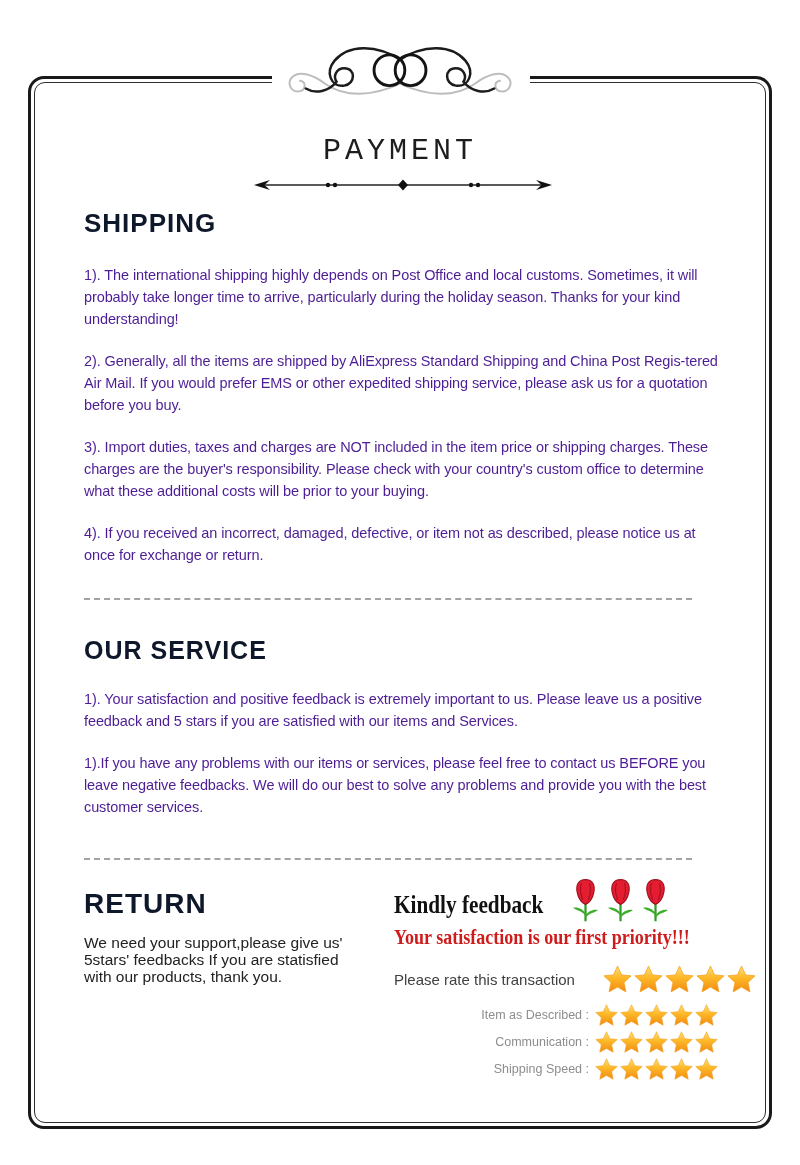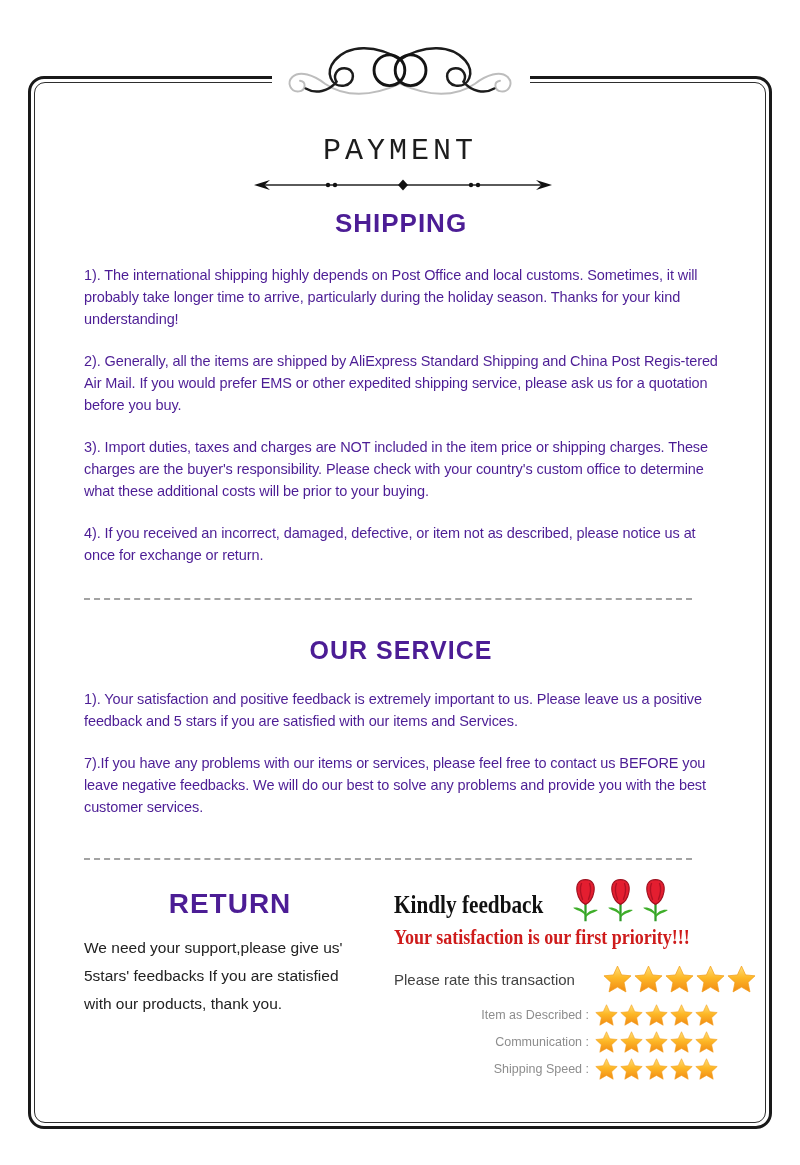--- a/index.html
+++ b/index.html
@@ -15,32 +15,32 @@
   .border-gap{position:absolute;left:272px;top:64px;width:258px;height:28px;background:#fff;}
   .ornament{position:absolute;left:275px;top:40px;width:250px;height:72px;}
 
   
   .payment-title{position:absolute;top:134px;left:0;width:100%;text-align:center;
     font-family:Liberation Mono, monospace;font-size:30px;letter-spacing:4px;color:#1d1d1d;}
   .payment-divider{position:absolute;top:177px;left:253px;}
 
   
   .content{position:absolute;left:84px;top:208px;width:634px;}
-  .h-section{font-weight:700;color:#4c1d95;margin:0;letter-spacing:1px;text-align:center;}
+  .h-section{font-weight:700;color:#0f172a;margin:0;letter-spacing:1px;}
   .h-shipping{font-size:26px;line-height:30px;margin-bottom:26px;}
   .h-service{font-size:25px;line-height:28px;margin-bottom:24px;}
   .h-return{font-size:28px;line-height:28px;}
   .para{font-size:14.5px;line-height:22px;letter-spacing:-0.1px;margin:0 0 20px 0;color:#4c1d95;}
   .dashed{height:0;border-top:2px dashed #a3a3a3;margin:32px 0 36px 0;width:608px;}
   .dashed-2{margin:40px 0 26px 0;}
 
   
   .bottom-row{display:flex;justify-content:space-between;align-items:flex-start;}
   .return-block{width:292px;padding-top:4px;}
-  .return-text{font-size:15.5px;line-height:28px;margin-top:16px;color:#222;width:272px;}
+  .return-text{font-size:15.5px;line-height:17px;margin-top:16px;color:#222;width:272px;}
 
   .feedback-block{width:324px;}
   .fb-title-row{display:flex;align-items:center;height:38px;}
   .fb-title{font-family:"Liberation Serif",serif;font-weight:700;font-size:25px;color:#111;
             transform:scaleX(0.85);transform-origin:left top;white-space:nowrap;}
   .roses{display:flex;gap:8px;margin-left:2px;margin-top:-8px;position:relative;z-index:2;}
   .fb-slogan{font-family:"Liberation Serif",serif;font-weight:700;font-size:20px;color:#ce1b1b;
              transform:scaleX(0.9);transform-origin:left top;white-space:nowrap;margin-top:2px;}
   .rate-row{display:flex;align-items:center;gap:28px;margin-top:16px;}
   .rate-label{font-size:15px;color:#414141;white-space:nowrap;}
@@ -96,21 +96,21 @@
   <h2 class="h-section h-shipping">SHIPPING</h2>
   <p class="para">1). The international shipping highly depends on Post Office and local customs. Sometimes, it will probably take longer time to arrive, particularly during the holiday season. Thanks for your kind understanding!</p>
   <p class="para">2). Generally, all the items are shipped by AliExpress Standard Shipping and China Post Regis-tered Air Mail. If you would prefer EMS or other expedited shipping service, please ask us for a quotation before you buy.</p>
   <p class="para">3). Import duties, taxes and charges are NOT included in the item price or shipping charges. These charges are the buyer's responsibility. Please check with your country's custom office to determine what these additional costs will be prior to your buying.</p>
   <p class="para">4). If you received an incorrect, damaged, defective, or item not as described, please notice us at once for exchange or return.</p>
 
   <div class="dashed"></div>
 
   <h2 class="h-section h-service">OUR SERVICE</h2>
   <p class="para">1). Your satisfaction and positive feedback is extremely important to us. Please leave us a positive feedback and 5 stars if you are satisfied with our items and Services.</p>
-  <p class="para">7).If you have any problems with our items or services, please feel free to contact us BEFORE you leave negative feedbacks. We will do our best to solve any problems and provide you with the best customer services.</p>
+  <p class="para">1).If you have any problems with our items or services, please feel free to contact us BEFORE you leave negative feedbacks. We will do our best to solve any problems and provide you with the best customer services.</p>
 
   <div class="dashed dashed-2"></div>
 
   <div class="bottom-row">
 
     <div class="return-block">
       <h2 class="h-section h-return">RETURN</h2>
       <p class="return-text">We need your support,please give us' 5stars' feedbacks If you are statisfied with our products, thank you.</p>
     </div>
 

